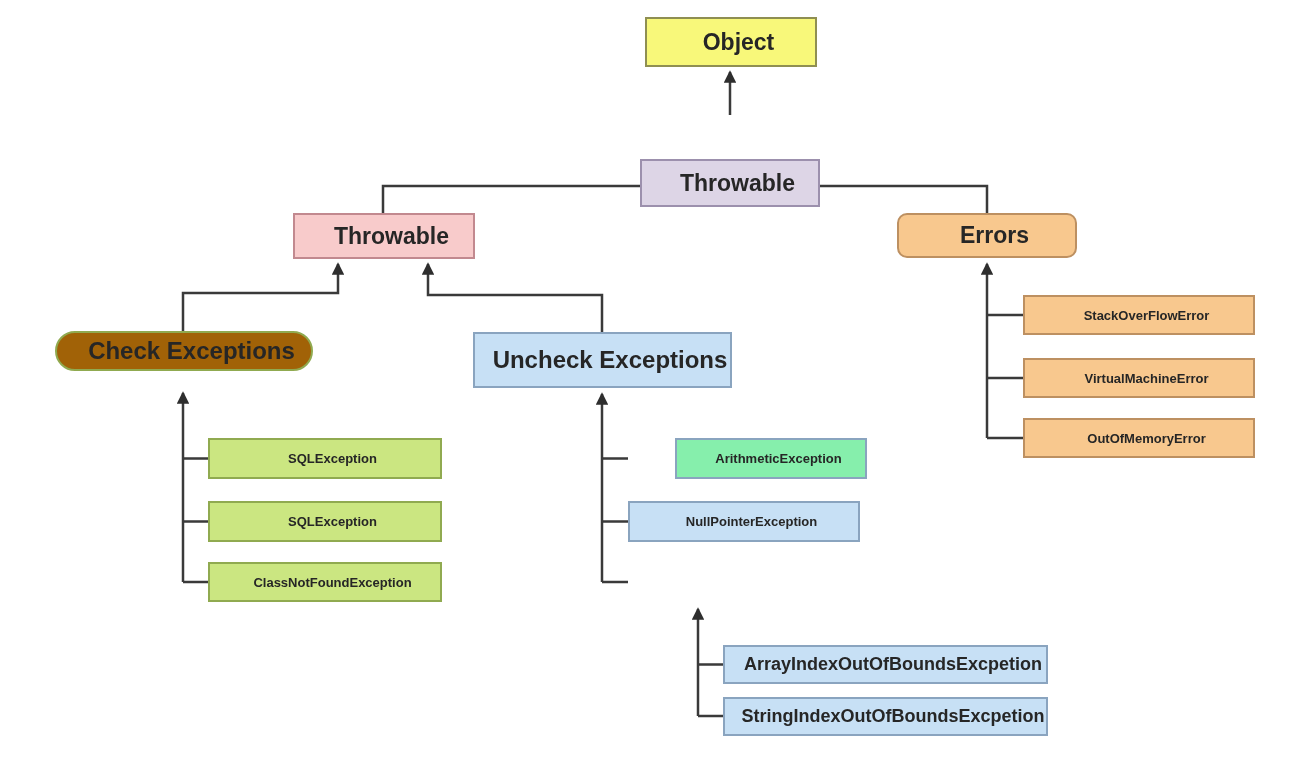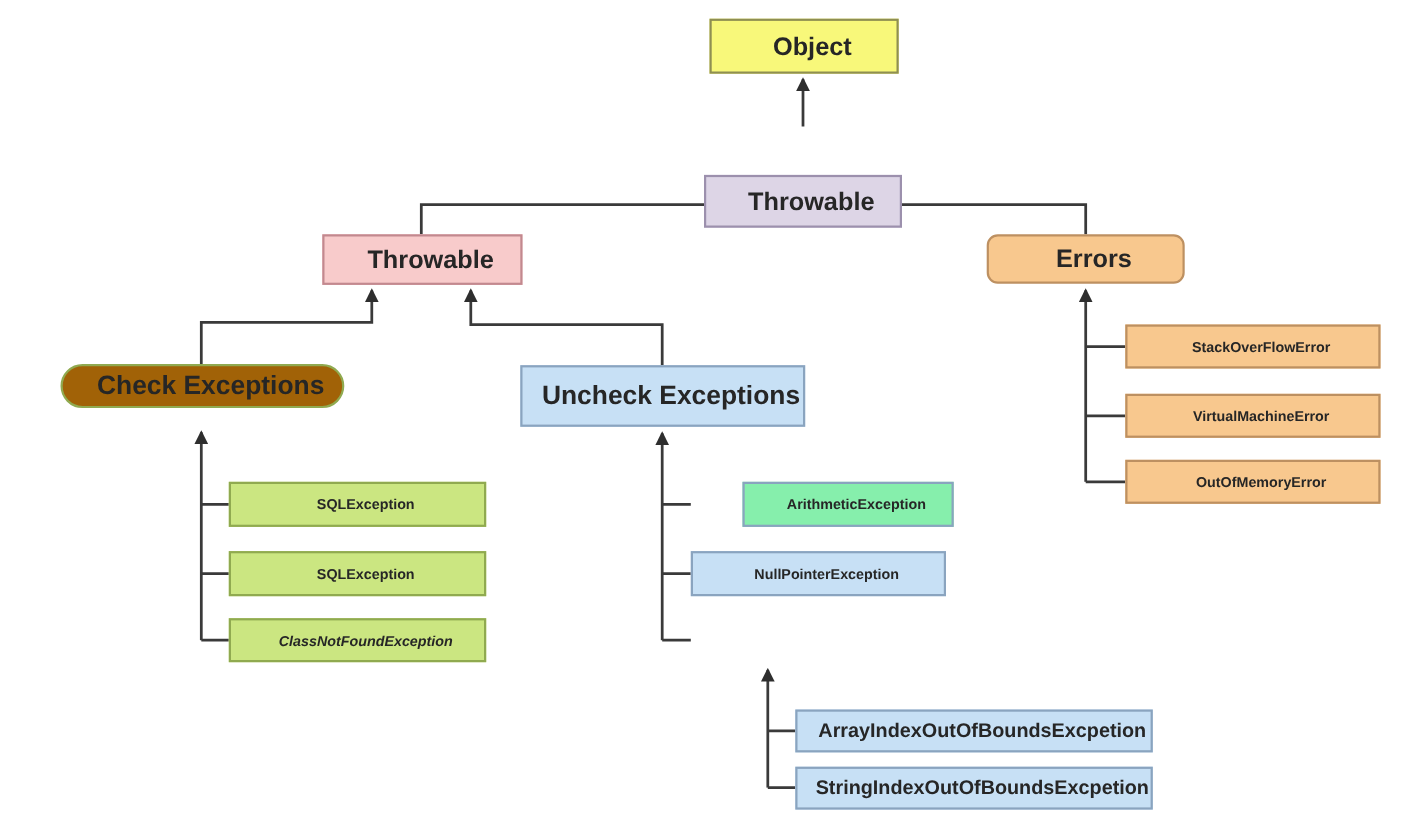--- a/index.html
+++ b/index.html
@@ -86,21 +86,21 @@
   <div class="node c-orange size-lg" style="left: 897px; top: 213px; width: 180px; height: 45px; background-color: rgb(248, 200, 142); border-radius: 10px;">Errors</div>
 
   <div class="node c-green size-xl" style="left: 55px; top: 331px; width: 258px; height: 40px; background-color: #a16207; border-radius: 27px;">Check Exceptions</div>
 
   <div class="node c-blue size-xl" style="left: 473px; top: 332px; width: 259px; height: 56px; background-color: rgb(199, 224, 245);">Uncheck Exceptions</div>
 
   <div class="node c-green size-sm" style="left: 208px; top: 438px; width: 234px; height: 41px; background-color: rgb(203, 230, 129);">SQLException</div>
 
   <div class="node c-green size-sm" style="left: 208px; top: 501px; width: 234px; height: 41px; background-color: rgb(203, 230, 129);">SQLException</div>
 
-  <div class="node c-green size-sm" style="left: 208px; top: 562px; width: 234px; height: 40px; background-color: rgb(203, 230, 129); font-style: italic;">ClassNotFoundException</div>
+  <div class="node c-green size-sm" style="left: 208px; top: 562px; width: 234px; height: 40px; background-color: rgb(203, 230, 129);">ClassNotFoundException</div>
 
   <div class="node c-blue size-sm" style="left: 628px; top: 438px; width: 192px; height: 41px; background-color: #86efac; margin-left: 47px;">ArithmeticException</div>
 
   <div class="node c-blue size-sm" style="left: 628px; top: 501px; width: 232px; height: 41px; background-color: rgb(199, 224, 245);">NullPointerException</div>
 
 
   <div class="node c-blue size-md" style="left: 723px; top: 645px; width: 325px; height: 39px; background-color: rgb(199, 224, 245);">ArrayIndexOutOfBoundsExcpetion</div>
 
   <div class="node c-blue size-md" style="left: 723px; top: 697px; width: 325px; height: 39px; background-color: rgb(199, 224, 245);">StringIndexOutOfBoundsExcpetion</div>
 

